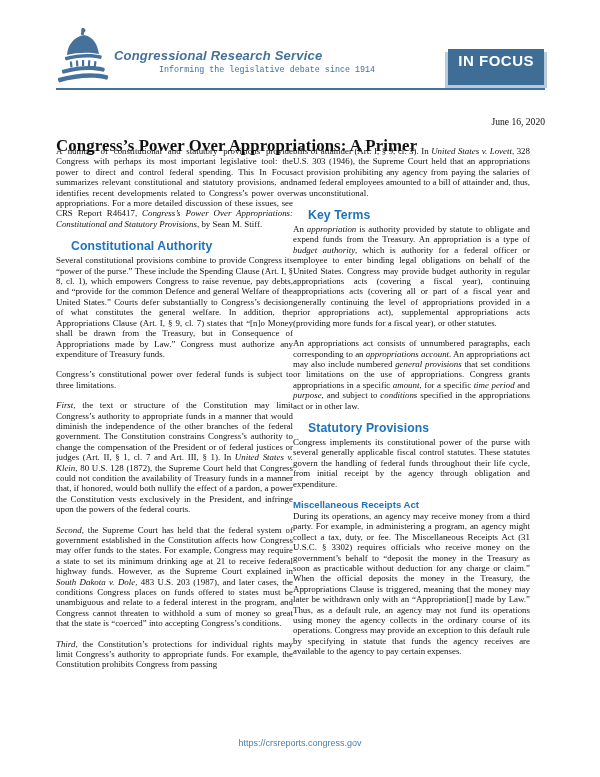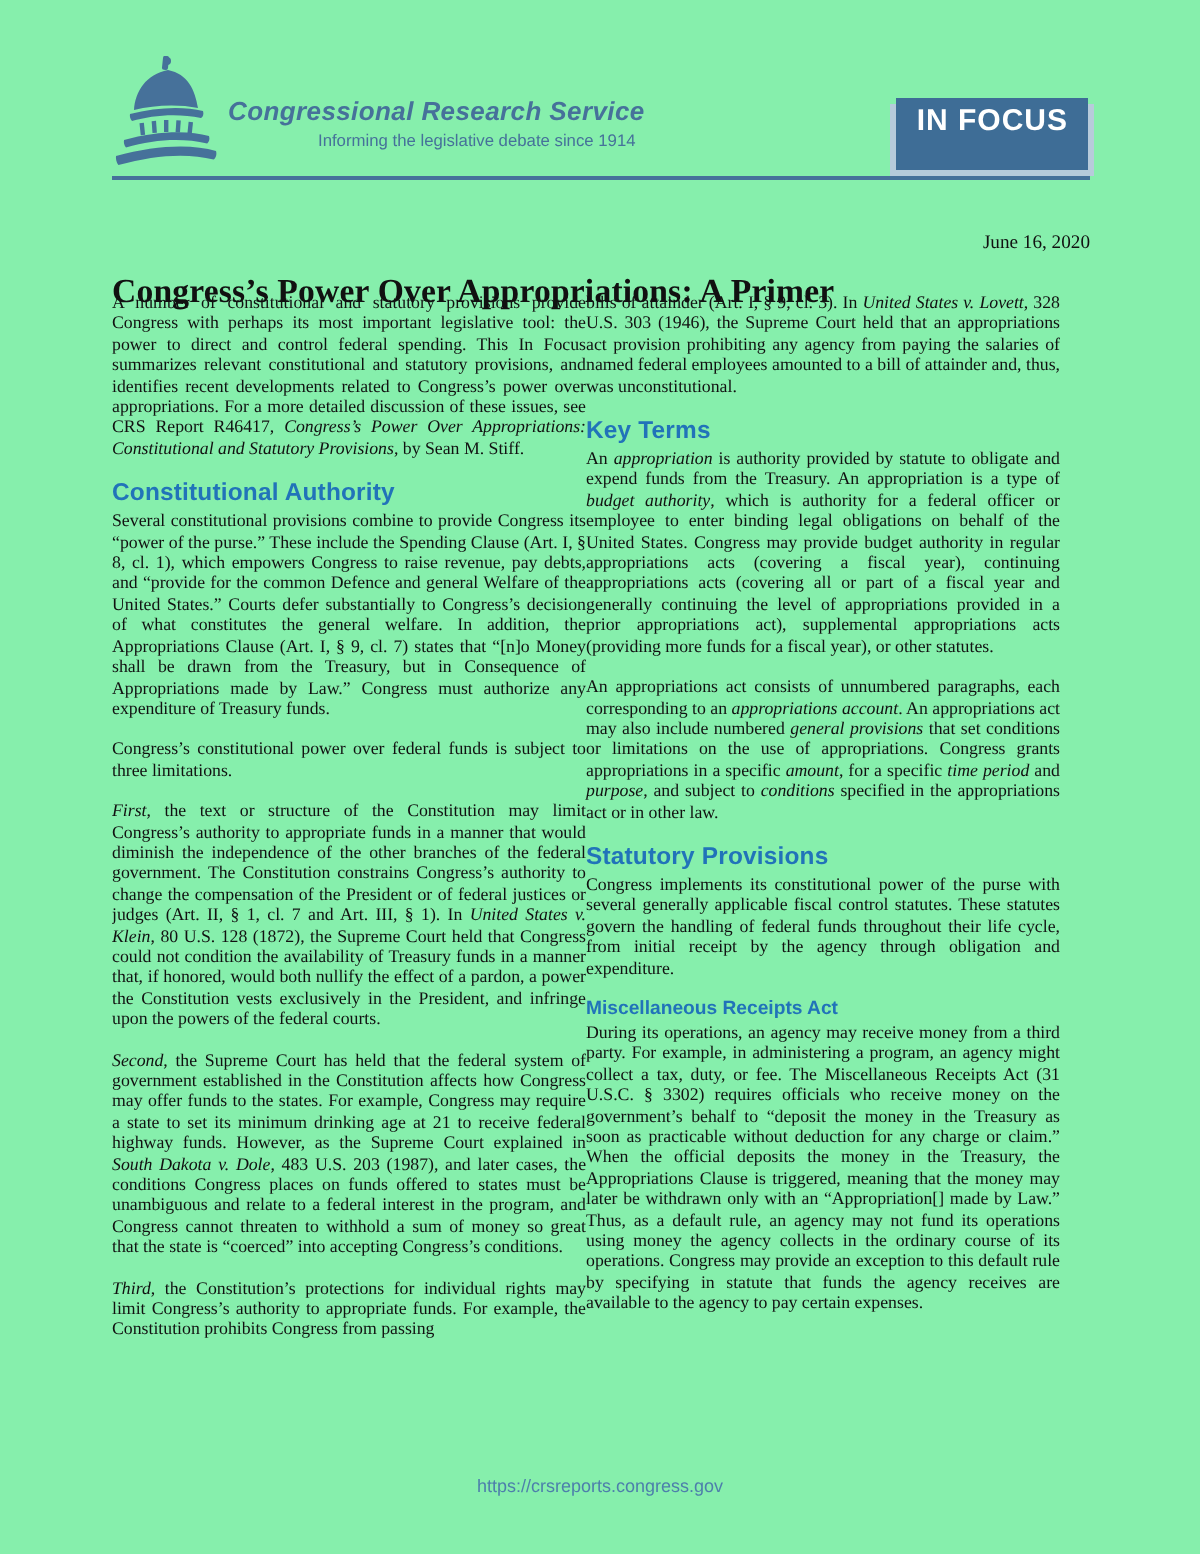--- a/index.html
+++ b/index.html
@@ -1,35 +1,35 @@
 <!DOCTYPE html>
 <html><head>
 <meta charset="utf-8">
 <style>
   html,body{margin:0;padding:0;background:#e8e8e8;}
   .page{
     position:relative;
     width:600px;height:777px;
-    background:#86efac;
+    background:#ffffff;
     font-family:"Liberation Serif", serif;
     color:#111;
     overflow:hidden;
     margin:0 auto;
   }
   
   .logo-icon{position:absolute;left:56px;top:28px;width:54px;height:60px;}
   .logo-text{position:absolute;left:114px;top:48px;}
   .org-name{
     font-family:"Liberation Sans", sans-serif;
     font-weight:bold;font-style:italic;
     font-size:13px;letter-spacing:.2px;
     color:#46719a;
   }
   .tagline{
-    font-family:Liberation Sans, sans-serif;
+    font-family:Liberation Mono, monospace;
     font-size:8.4px;color:#46719a;margin-top:2px;padding-left:45px;
   }
   .badge{
     position:absolute;right:56px;top:49px;
     background:#3e6d96;color:#ffffff;
     font-family:"Liberation Sans", sans-serif;
     font-weight:bold;font-size:15px;letter-spacing:.5px;
     padding:3px 10px 16px 10px;
     box-shadow:-3px 3px 0 #b7cbdb, 3px 3px 0 #b7cbdb;
   }
@@ -54,21 +54,21 @@
   .col{
     width:237px;
     font-size:8.9px;line-height:10.4px;
     text-align:justify;
   }
   .col p{margin:0 0 10px 0;}
   .col p:last-child{margin-bottom:0;}
   .col h2{
     font-family:"Liberation Sans", sans-serif;
     font-size:12.2px;line-height:14px;
-    color:#2173b9;margin:2px 0 2px 0;letter-spacing:.1px;
+    color:#2173b9;margin:2px 0 2px 15px;letter-spacing:.1px;
   }
   .col h3{
     font-family:"Liberation Sans", sans-serif;
     font-size:9.6px;line-height:11px;
     color:#2173b9;margin:0 0 1px 0;
   }
   .col em{font-style:italic;}
   
   .footer{
     position:absolute;left:0;right:0;top:738px;

